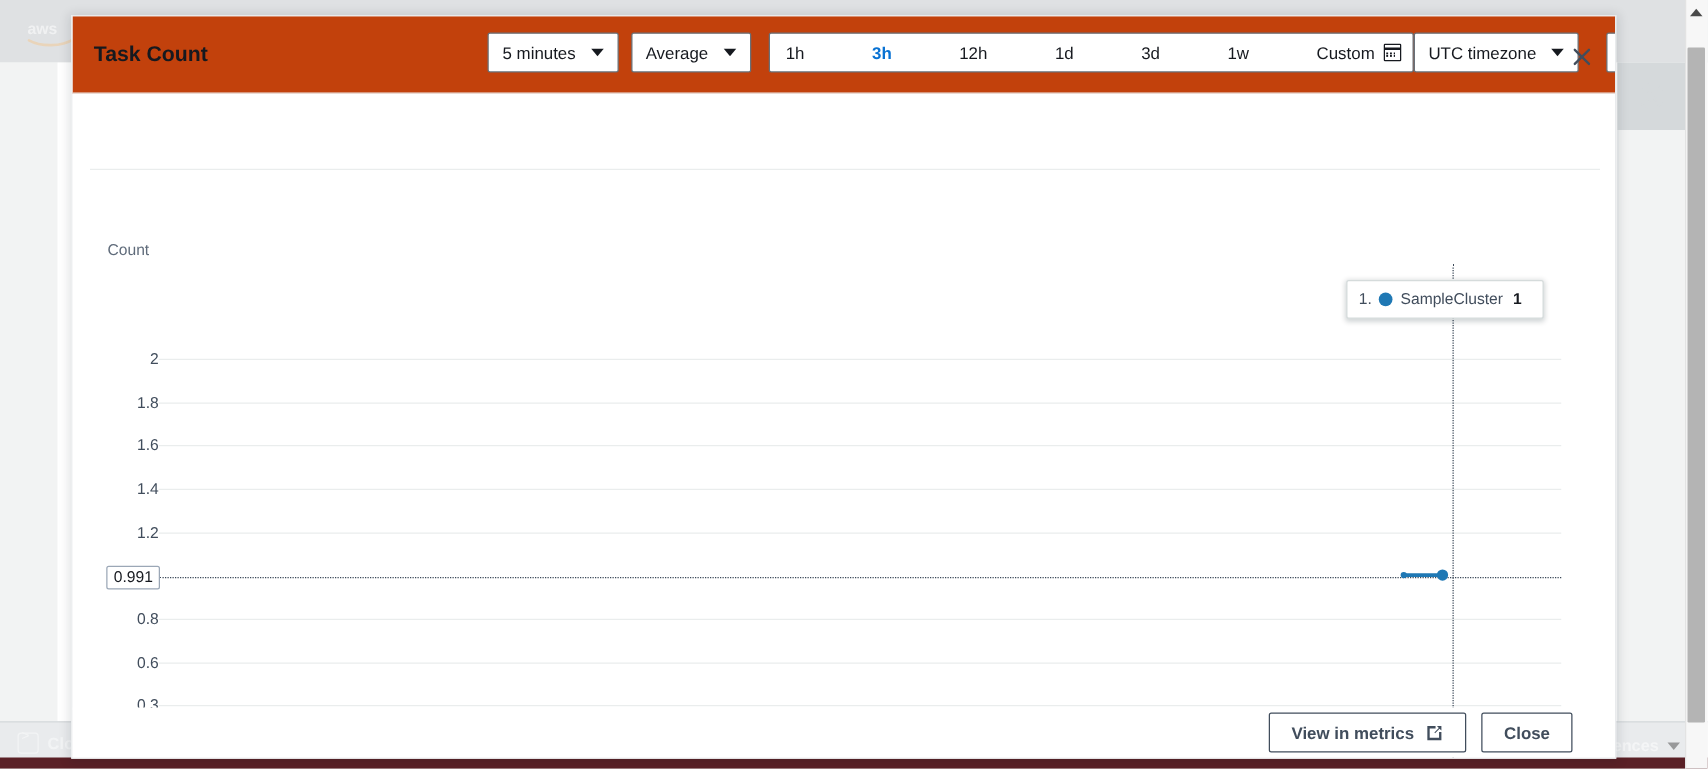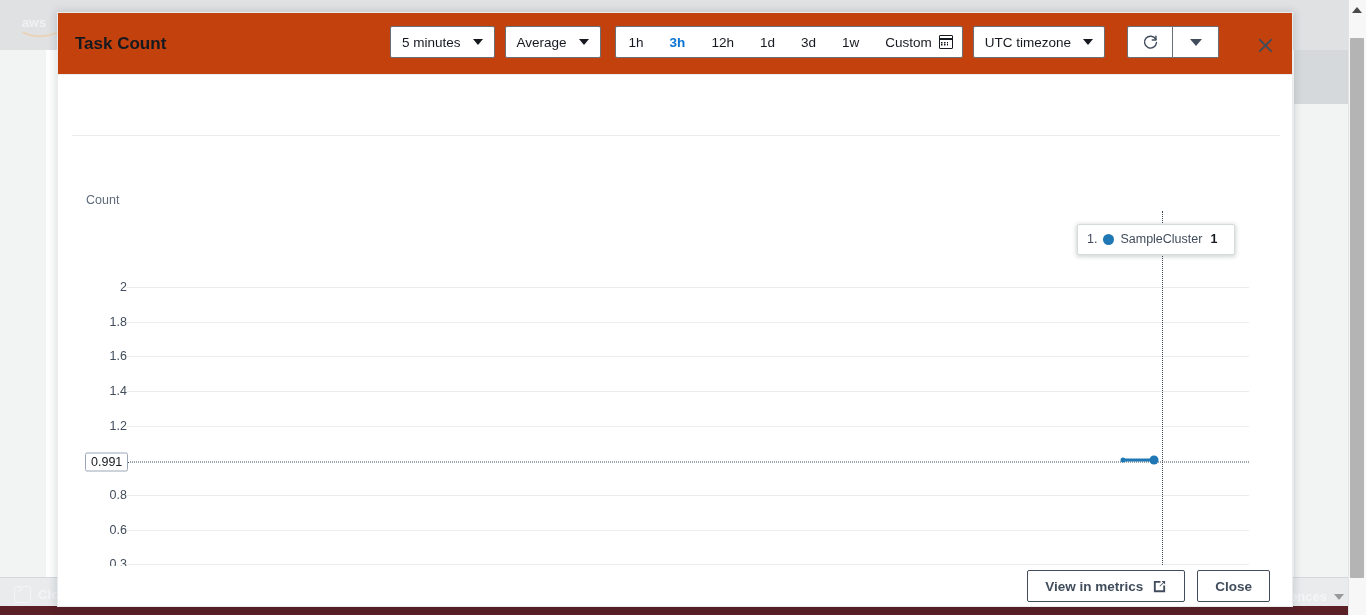--- a/index.html
+++ b/index.html
@@ -139,20 +139,21 @@
     width: 0; height: 0; margin-left: 12px;
     border-left: 5px solid transparent; border-right: 5px solid transparent;
     border-top: 6px solid #16191f;
   }
   .ctl-gap { width: 10px; }
 
   .seg-group {
     height: 32px; border: 1px solid #687078; border-radius: 2px;
     background: #fff; display: flex; align-items: center;
     margin-left: 14px;
+    gap: 28px;
   }
   .seg {
     height: 30px; display: flex; align-items: center; justify-content: center;
     padding: 0 13px; font-size: 13.5px; color: #16191f; font-weight: 400;
     cursor: pointer; white-space: nowrap;
   }
   .seg.active { color: #0972d3; font-weight: 700; }
   .seg.custom { padding-right: 9px; }
   .cal-icon {
     width: 14px; height: 14px; margin-left: 7px;
@@ -168,21 +169,21 @@
     width: 7px; height: 4px;
     background:
       linear-gradient(#16191f,#16191f) 0 0/1.5px 1.5px no-repeat,
       linear-gradient(#16191f,#16191f) 2.7px 0/1.5px 1.5px no-repeat,
       linear-gradient(#16191f,#16191f) 5.4px 0/1.5px 1.5px no-repeat,
       linear-gradient(#16191f,#16191f) 0 2.5px/1.5px 1.5px no-repeat,
       linear-gradient(#16191f,#16191f) 2.7px 2.5px/1.5px 1.5px no-repeat,
       linear-gradient(#16191f,#16191f) 5.4px 2.5px/1.5px 1.5px no-repeat;
   }
 
-  .tz-ctl { margin-left: 10px; }
+  .tz-ctl { }
 
   .refresh-group {
     display: flex; align-items: center; margin-left: 22px;
   }
   .rbtn {
     height: 32px; border: 1px solid #687078; background: #fff;
     display: flex; align-items: center; justify-content: center;
     cursor: pointer;
   }
   .rbtn.left { width: 46px; border-radius: 2px 0 0 2px; }
@@ -273,21 +274,21 @@
   }
   .tooltip-idx { color: #414d5c; }
   .tooltip-swatch {
     width: 11px; height: 11px; border-radius: 50%; background: #1f78b4; flex: none;
   }
   .tooltip-name { color: #414d5c; }
   .tooltip-val { color: #16191f; font-weight: 700; margin-left: 2px; }
 
   
   .modal-footer {
-    position: absolute; left: 0; right: 0; bottom: 0; height: 40px;
+    position: absolute; left: 0; right: 12px; bottom: 0; height: 40px;
     display: flex; align-items: center; justify-content: flex-end;
     padding-right: 22px; gap: 12px;
     background: #ffffff;
   }
   .btn {
     height: 32px; border: 1px solid #414d5c; border-radius: 2px;
     background: #fff; color: #414d5c; font-size: 13.5px; font-weight: 700;
     display: flex; align-items: center; gap: 9px; padding: 0 17px;
     cursor: pointer; white-space: nowrap;
   }

